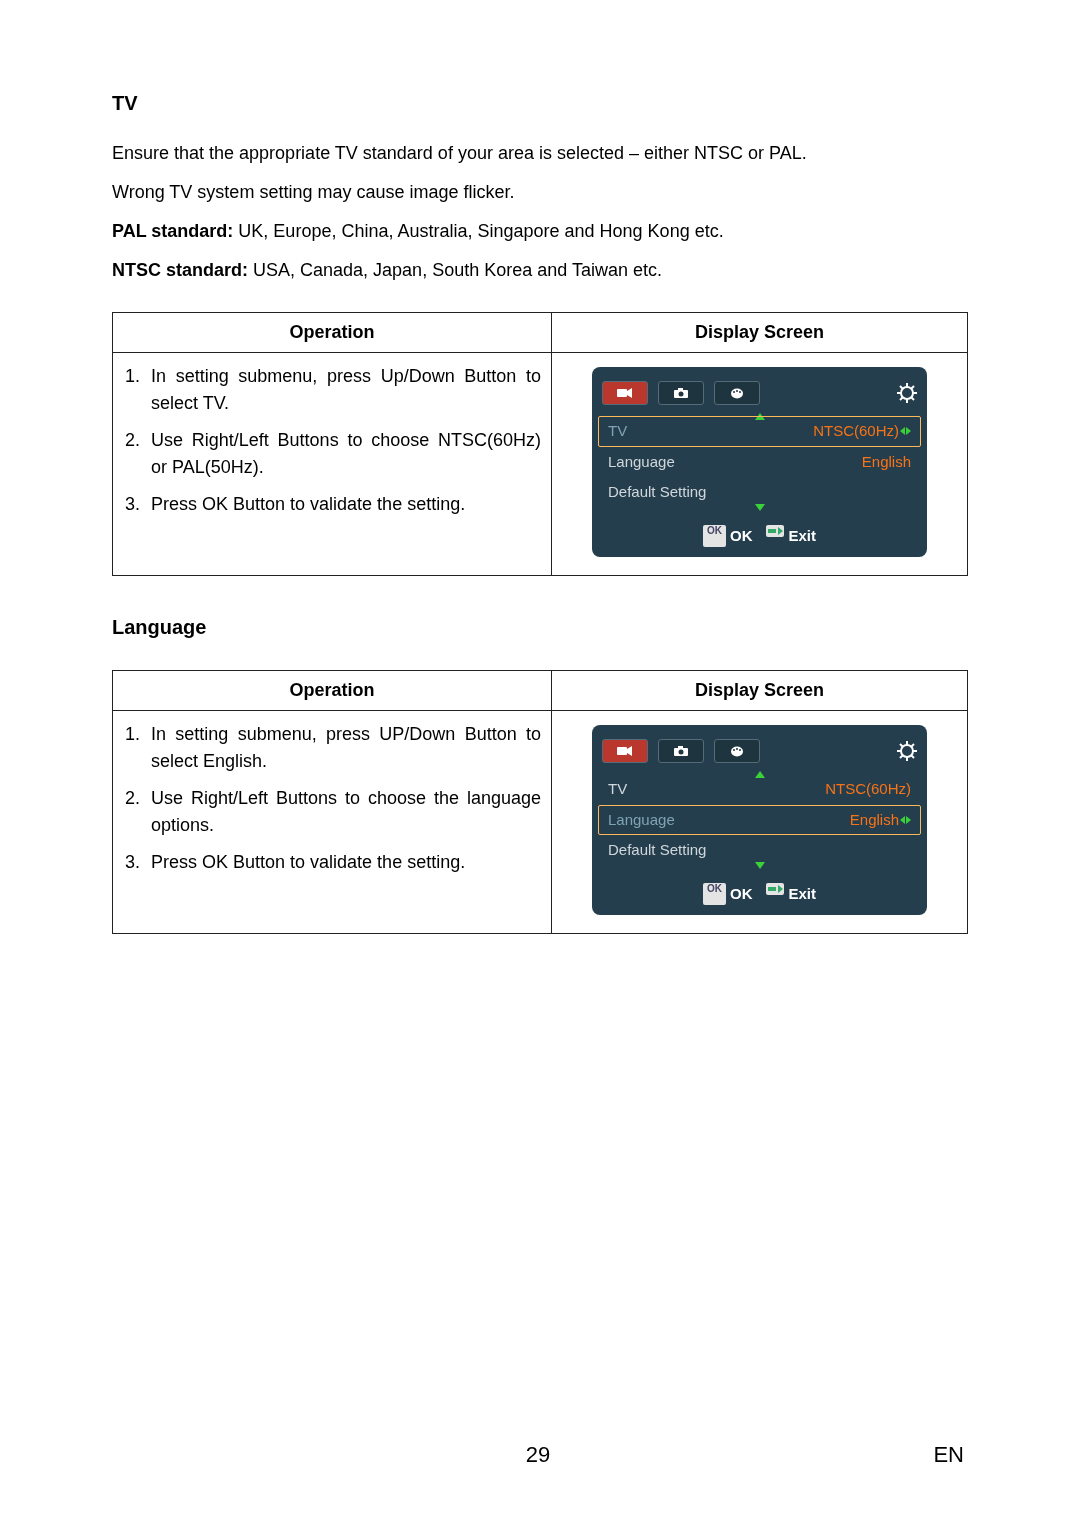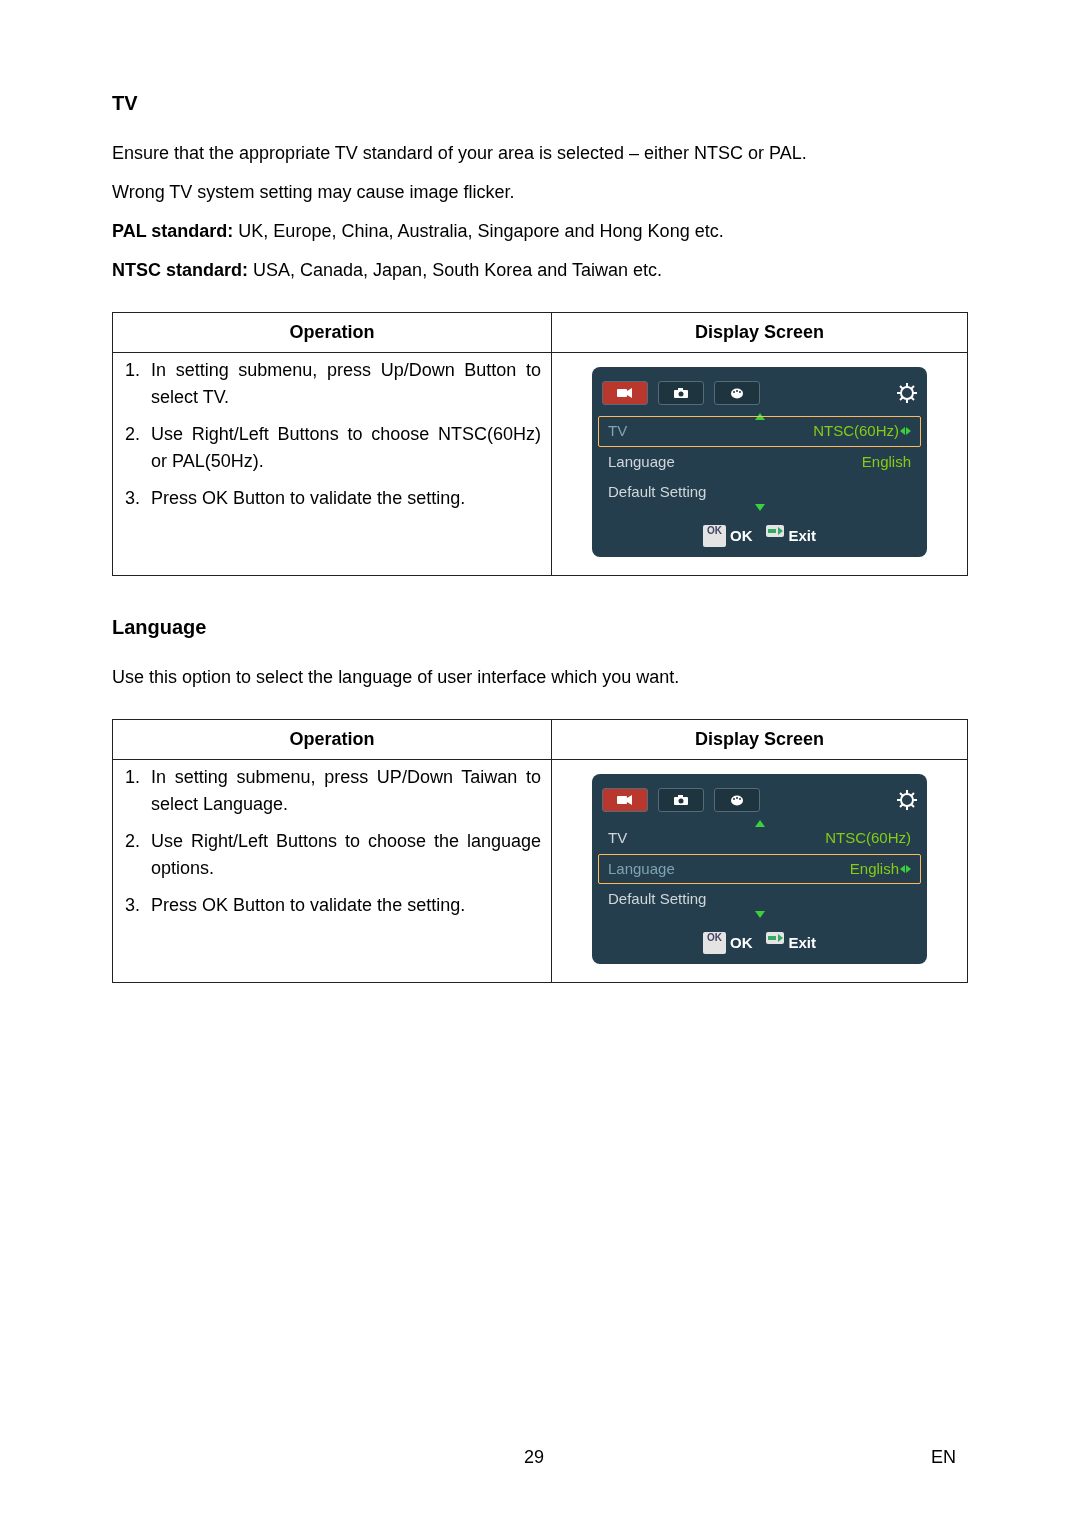--- a/index.html
+++ b/index.html
@@ -37,21 +37,21 @@
     border: 1px solid #222;
     vertical-align: top;
   }
   table.box th {
     padding: 6px 8px;
     font-weight: bold;
     text-align: center;
     font-size: 18px;
   }
   table.box th.op-col { width: 422px; }
-  table.box td.op-cell { padding: 0 10px; }
+  table.box td.op-cell { padding: 6px 10px; }
   ol.steps {
     margin: 4px 0 4px 0;
     padding-left: 22px;
   }
   ol.steps li {
     margin: 0 0 10px 0;
     padding-left: 6px;
     text-align: justify;
   }
   td.screen-cell {
@@ -101,21 +101,21 @@
     font-size: 15px;
     align-items: center;
   }
   .row.active {
     border: 1px solid #ffb959;
     border-radius: 2px;
     padding: 3px 9px;
   }
   .row .label { color: #d0d7db; }
   .row.active .label { color: #7fa3b2; }
-  .row .val { color: #84cc16; }
+  .row .val { color: #f97316; }
   .row .lr {
     display: inline-flex;
     align-items: center;
     gap: 1px;
   }
   .tri-l, .tri-r {
     width: 0; height: 0; display:inline-block;
     border-top: 4px solid transparent;
     border-bottom: 4px solid transparent;
   }
@@ -155,23 +155,23 @@
   .chip .exit-ic:before{
     content:""; position:absolute; left:2px; top:4px; width:8px; height:4px; background:#3a6;
   }
   .chip .exit-ic:after{
     content:""; position:absolute; right:1px; top:2px;
     width:0;height:0;border-top:4px solid transparent;border-bottom:4px solid transparent;border-left:5px solid #3a6;
   }
   .footer-bar {
     position: absolute;
     bottom: 56px;
-    left: 0; right: 12px;
-    display: flex;
-    font-size: 18px;
+    left: 0; right: 4px;
+    display: flex;
+    font-size: 22px;
   }
   .footer-bar .pgnum { flex:1; text-align:center; }
   .footer-bar .lang { position:absolute; right:112px; }
 </style>
 </head>
 <body>
 
 <div class="page">
 
   <h3 class="section-title">TV</h3>
@@ -263,32 +263,31 @@
                   <span>Exit</span>
                 </span>
           </div>
         </div>
       </td>
     </tr>
   </tbody>
     </table>
 
   <h3 class="section-title">Language</h3>
-  <p>Use this option to select the language of user interface which you want.</p>
 
   <table class="box">
     <tbody>
         <tr>
       <th class="op-col">Operation</th>
       <th>Display Screen</th>
     </tr>
     <tr>
       <td class="op-cell">
         <ol class="steps">
-          <li>In setting submenu, press UP/Down Taiwan to select Language.</li>
+          <li>In setting submenu, press UP/Down Button to select English.</li>
           <li>Use Right/Left Buttons to choose the language options.</li>
           <li>Press OK Button to validate the setting.</li>
         </ol>
       </td>
       <td class="screen-cell">
         <div class="device">
           <div class="tabs">
             <div class="tab sel">
               <svg width="16" height="12" viewBox="0 0 16 12">
                     <rect x="0" y="2" width="10" height="8" rx="1" fill="#fff"></rect>

